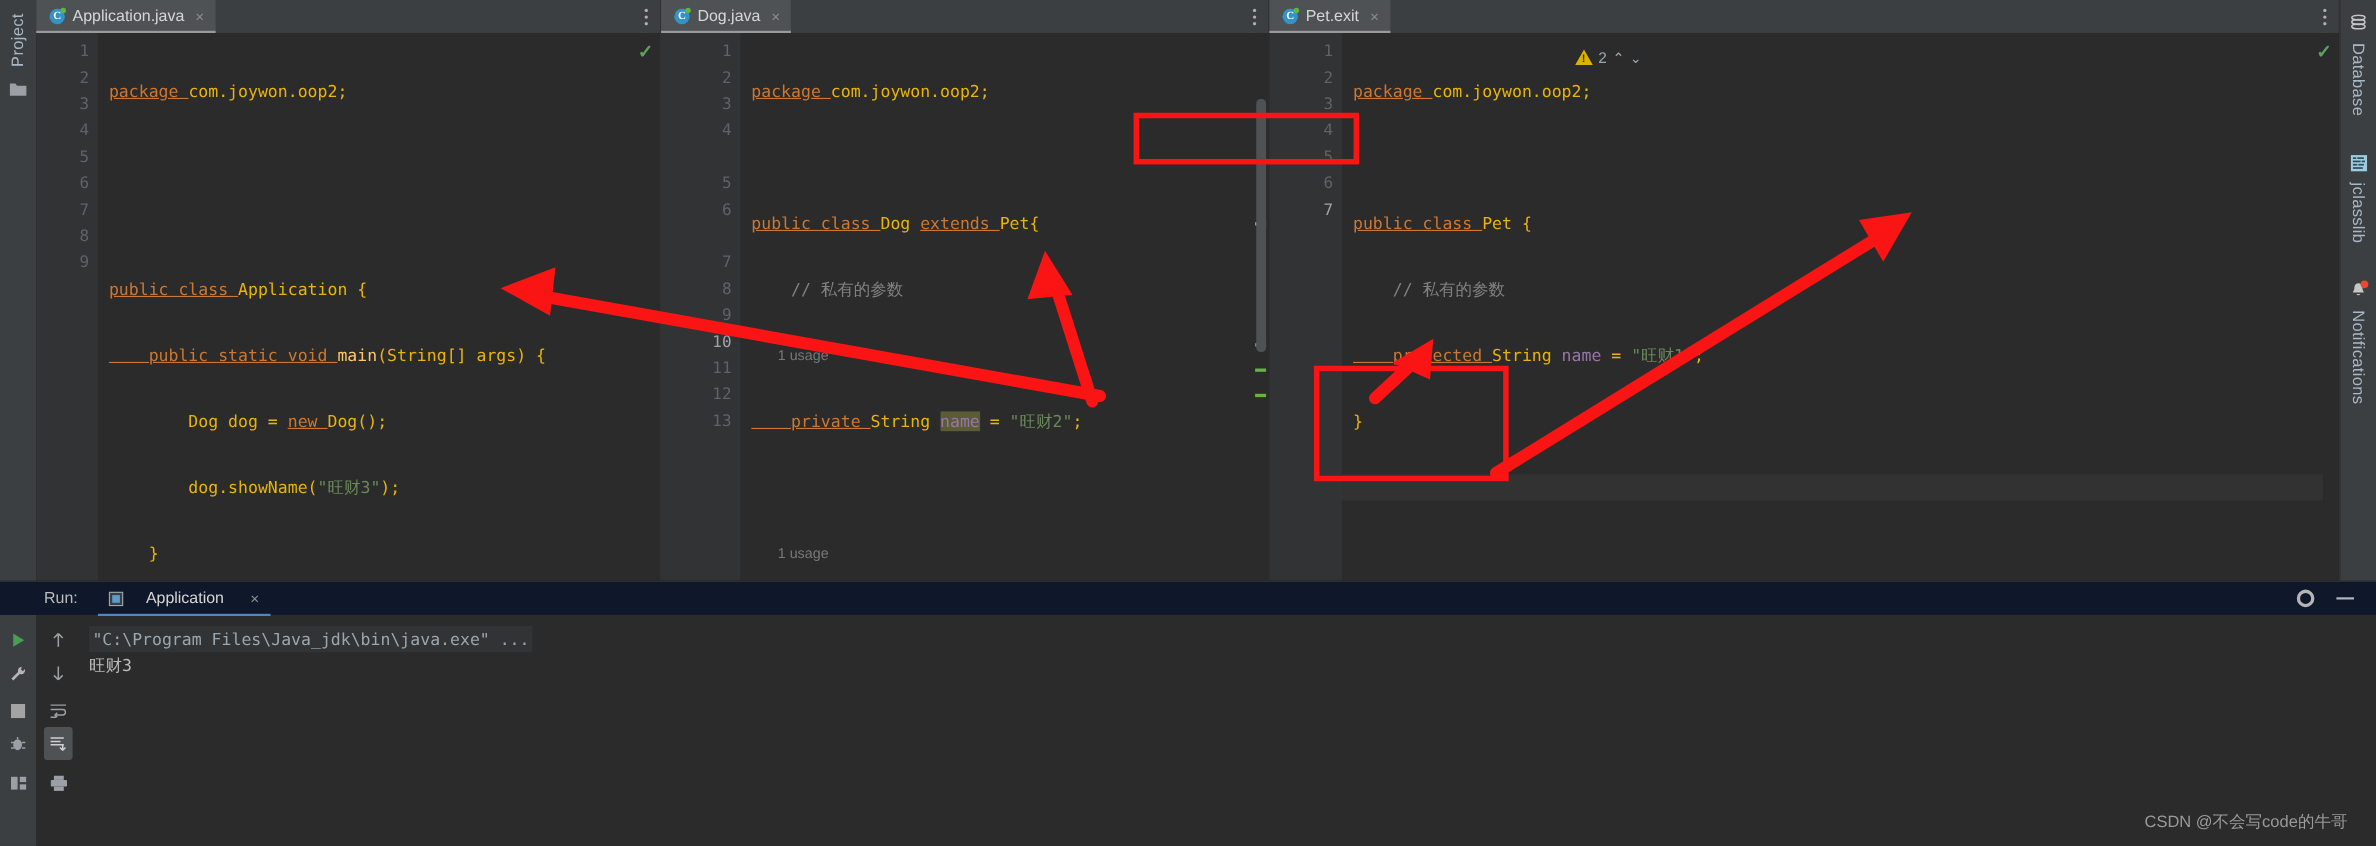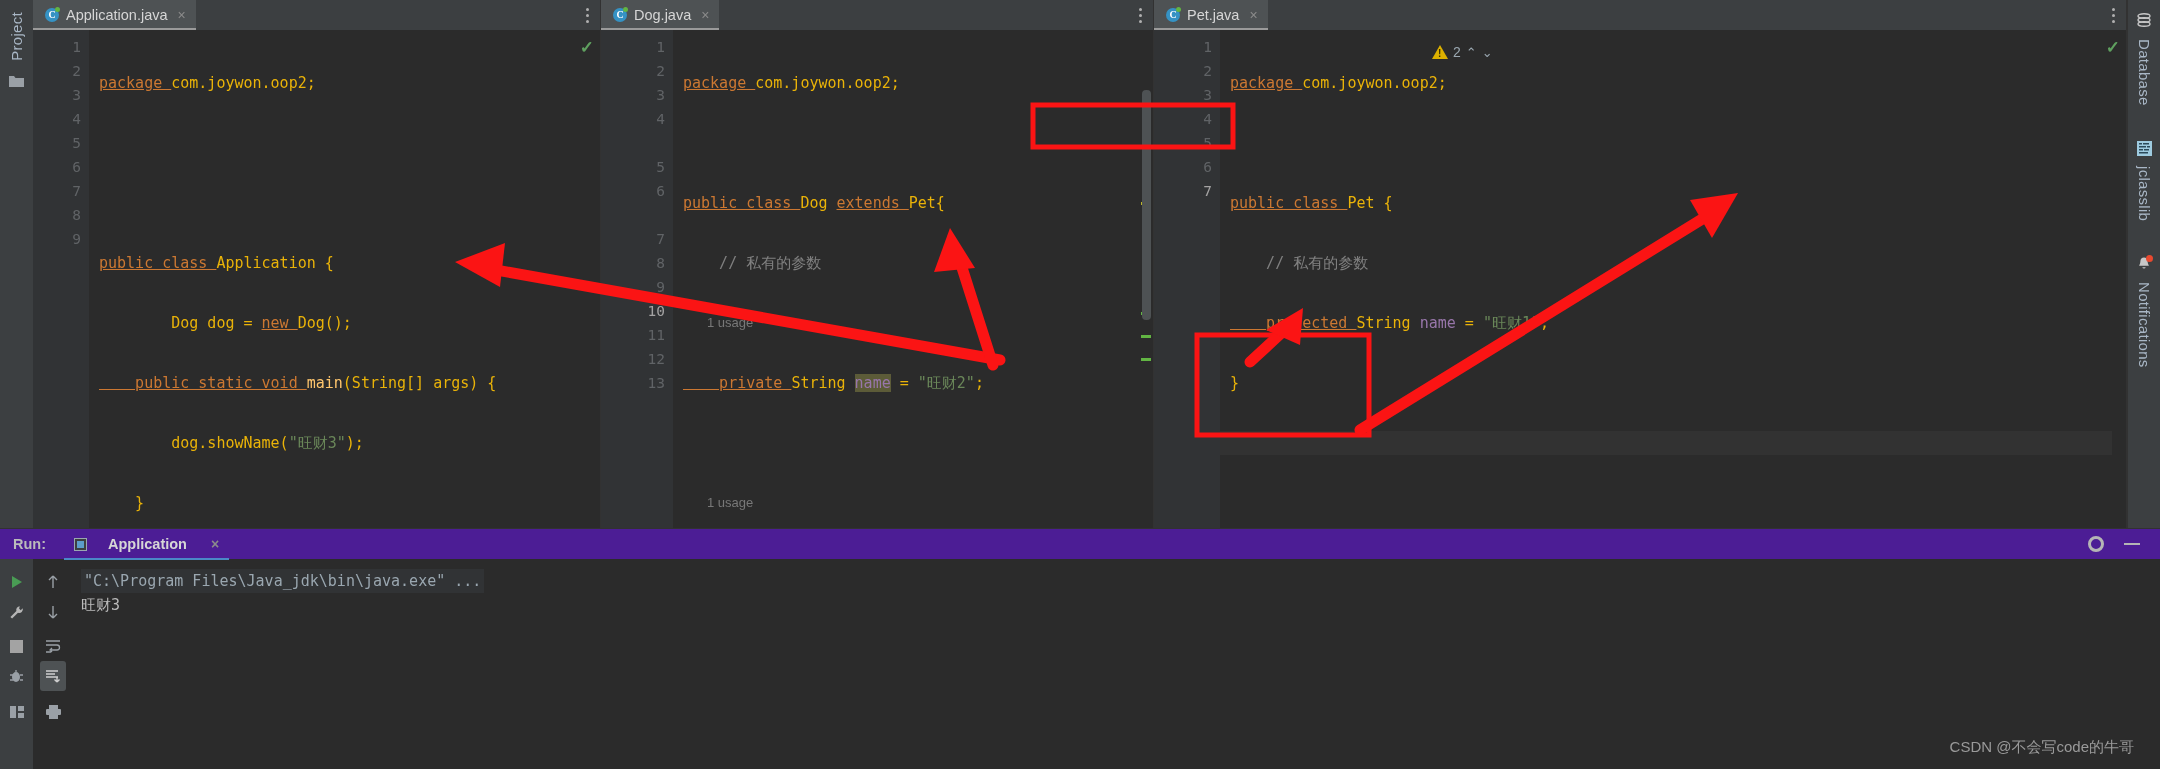--- a/index.html
+++ b/index.html
@@ -166,25 +166,24 @@
   .warn-tri {
     width:0;height:0;border-left:8px solid transparent;border-right:8px solid transparent;
     border-bottom:14px solid #ddb100; position:relative;
   }
   .warn-tri::after{content:"!";position:absolute;left:-2px;top:3px;font-size:10px;color:#3c3000;font-weight:bold;}
   .chev { color:#9aa7b0; font-size: 13px; }
 
   
   .run-panel { flex: 1; display: flex; flex-direction: column; background:#3c3f41; }
   .run-header {
-    height: 31px; background: #4c1d95;
+    height: 31px; background: #0f172a;
     display: flex; align-items: center; gap: 4px;
-    padding-left: 13px; position: relative;
+    padding-left: 40px; position: relative;
     border-top: 1px solid #323232;
-    font-weight: bold;
   }
   .run-label { color:#bbbbbb; font-size:14.5px; margin-right: 14px; }
   .run-tab {
     display:flex; align-items:center; gap:21px;
     height: 31px; padding: 0 10px;
     color:#d6d6d6; font-size:14.5px; position:relative;
   }
   .run-tab::after{
     content:""; position:absolute; left:0; right:0; bottom:0; height:2px; background:#4a88c7;
   }
@@ -270,22 +269,22 @@
           <div class="gline">6</div>
           <div class="gline">7</div>
           <div class="gline">8</div>
           <div class="gline">9</div>
         </div>
         <div class="code">
           <div class="cline"><span class="kw">package </span><span class="plain">com.joywon.oop2;</span></div>
           <div class="cline"></div>
           <div class="cline"></div>
           <div class="cline"><span class="kw">public class </span><span class="plain">Application {</span></div>
+          <div class="cline"><span class="kw">    public static void </span><span class="fn">main</span><span class="plain">(String[] args) {</span></div>
           <div class="cline"><span class="plain">        Dog dog = </span><span class="kw">new </span><span class="plain">Dog();</span></div>
-          <div class="cline"><span class="kw">    public static void </span><span class="fn">main</span><span class="plain">(String[] args) {</span></div>
           <div class="cline"><span class="plain">        dog.showName(</span><span class="str">"旺财3"</span><span class="plain">);</span></div>
           <div class="cline"><span class="plain">    }</span></div>
           
         </div>
         <div class="markers">
           <div class="check">✓</div>
         </div>
       </div>
     </div>
 
@@ -345,21 +344,21 @@
           <div class="mk" style="top:328px;background:#62b543;"></div>
           <div class="scroll-thumb" style="top:60px;height:230px;"></div>
         </div>
       </div>
     </div>
 
     <div class="editor-col c3">
       <div class="tabbar">
         <div class="tab active">
           <span class="java-ico">C</span>
-          <span>Pet.java</span>
+          <span>Pet.exit</span>
           <span class="tab-close">×</span>
         </div>
         <div class="tabbar-spacer"></div>
         <div class="kebab">
             <i></i>
             <i></i>
             <i></i>
           </div>
       </div>
       <div class="ed-body">

